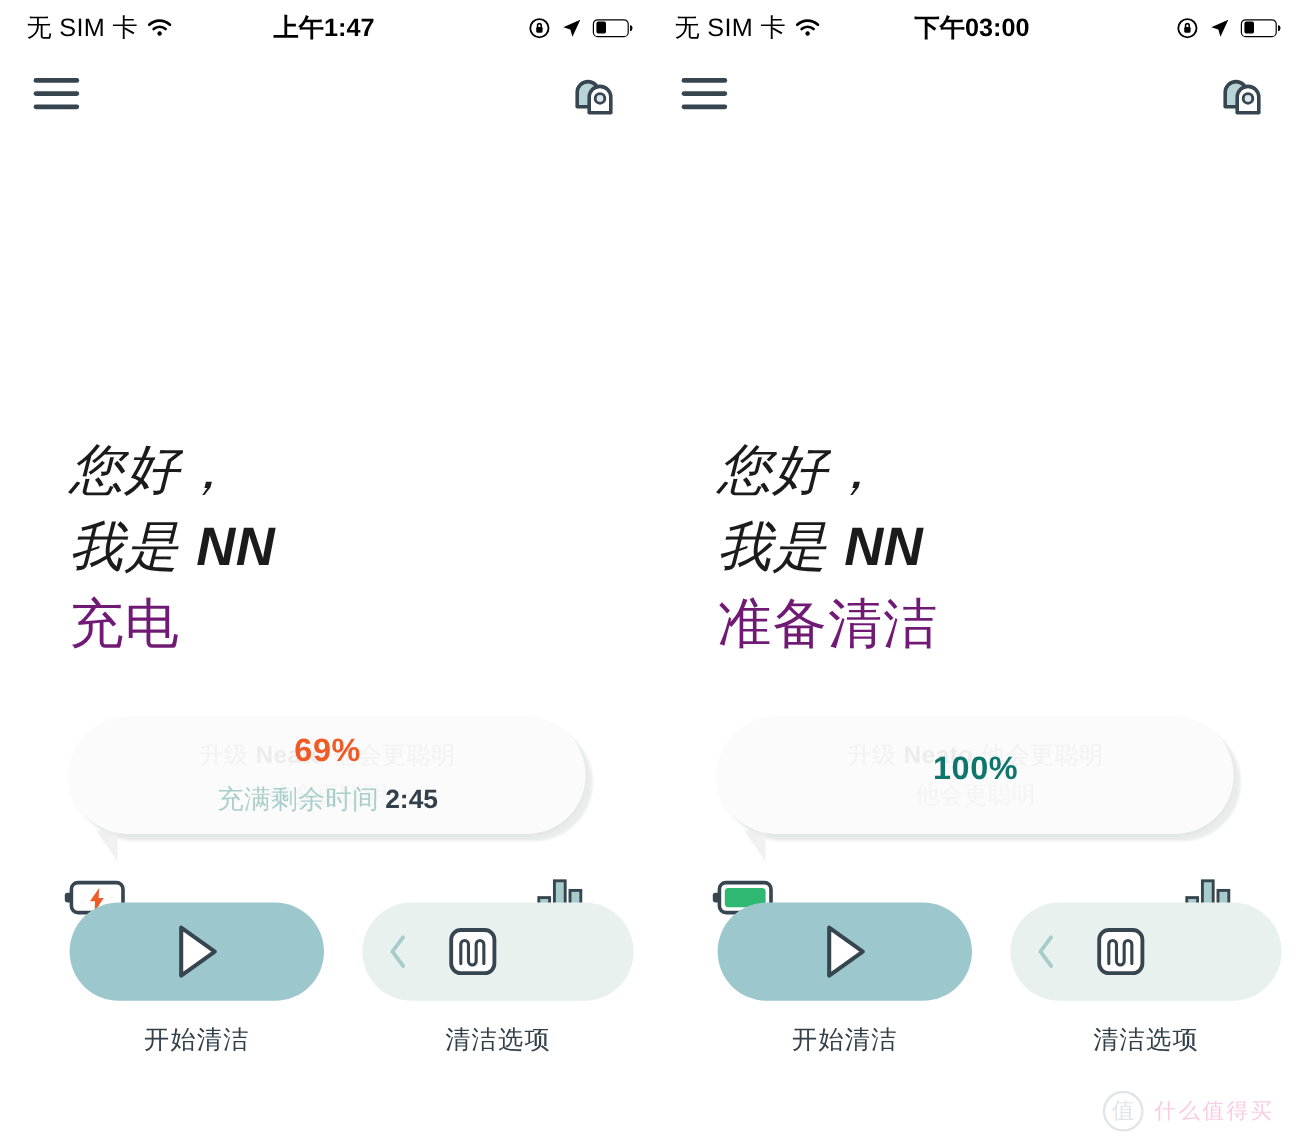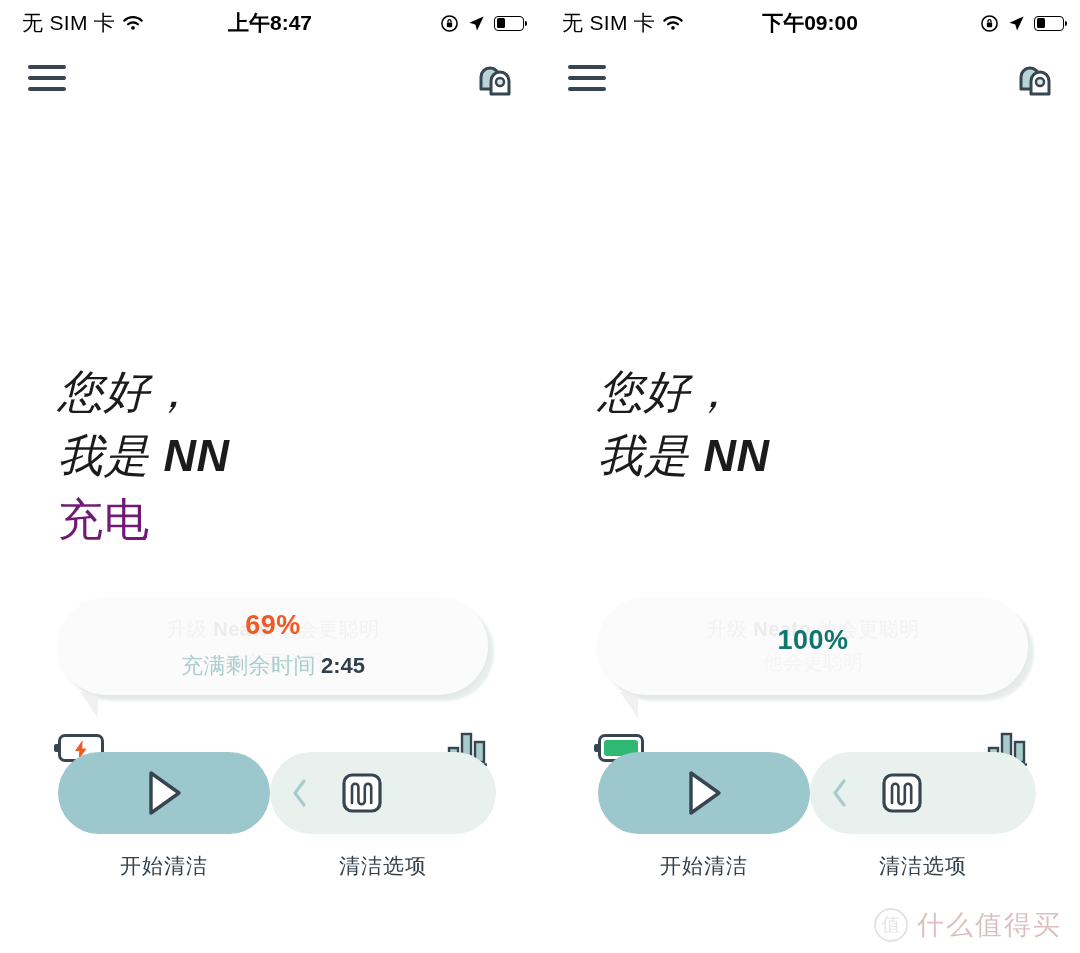--- a/index.html
+++ b/index.html
@@ -101,21 +101,21 @@
   }
   .bigbatt::before {
     content: ""; position: absolute; left: -7.5px; top: 7px;
     width: 5px; height: 8px; background: #36454f; border-radius: 2px 0 0 2px;
   }
   .bigbatt-fill { width: 100%; height: 100%; border-radius: 3px; }
   .bolt { width: 14px; height: 20px; display: block; }
   .chart-icon { width: 42px; height: 40px; display: block; cursor: pointer; }
 
   
-  .actions { position: absolute; left: 58px; top: 752px; display: flex; align-items: flex-start; text-align: right; }
+  .actions { position: absolute; left: 58px; top: 752px; display: flex; gap: 32px; align-items: flex-start; text-align: right; }
   .action { display: flex; flex-direction: column; align-items: center; }
   .btn-primary {
     width: 212px; height: 82px; border-radius: 41px; background: #9cc7cc;
     display: flex; align-items: center; justify-content: center; cursor: pointer; border: none;
   }
   .play-icon { width: 44px; height: 46px; display: block; }
   .btn-secondary {
     width: 226px; height: 82px; border-radius: 41px; background: #e8f1ee;
     display: flex; align-items: center; cursor: pointer; border: none;
     padding-left: 20px; gap: 30px;
@@ -130,39 +130,39 @@
   
   .watermark {
     position: absolute; right: 18px; bottom: 10px;
     display: flex; align-items: center; gap: 9px; opacity: .28;
   }
   .wm-badge {
     width: 34px; height: 34px; border-radius: 50%; border: 2.4px solid #9aa3ae;
     display: flex; align-items: center; justify-content: center;
     font-size: 19px; color: #9aa3ae; font-weight: 500;
   }
-  .wm-text { font-size: 27px; color: #7f1d1d; letter-spacing: 2px; }
+  .wm-text { font-size: 18px; color: #ec4899; letter-spacing: 2px; }
 </style>
 </head>
 <body>
 
 <div class="screens">
 
   <div class="panel">
 
     <div class="statusbar">
       <div class="sb-left">
         <span class="sb-carrier">无 SIM 卡</span>
         <svg class="wifi-icon" viewBox="0 0 24 18">
           <path d="M12 15.8a2 2 0 100-4 2 2 0 000 4z" fill="#000"></path>
           <path d="M6.6 9.8a8 8 0 0110.8 0" stroke="#000" stroke-width="2.4" fill="none" stroke-linecap="round"></path>
           <path d="M2.6 5.9a13.6 13.6 0 0118.8 0" stroke="#000" stroke-width="2.4" fill="none" stroke-linecap="round"></path>
         </svg>
       </div>
-      <div class="sb-center">上午8:47</div>
+      <div class="sb-center">上午1:47</div>
       <div class="sb-right">
         <svg class="rotlock-icon" viewBox="0 0 20 20">
           <circle cx="10" cy="10" r="8" stroke="#000" stroke-width="1.6" fill="none"></circle>
           <rect x="7.2" y="9" width="5.6" height="5" rx="1" fill="#000"></rect>
           <path d="M8.4 9V7.6a1.6 1.6 0 013.2 0V9" stroke="#000" stroke-width="1.4" fill="none"></path>
           <path d="M16.8 11.5l1.8 1.2-2.2.7z" fill="#000"></path>
         </svg>
         <svg class="loc-icon" viewBox="0 0 18 18">
           <path d="M16.5 1.5L1.5 8.2l6.2 1.9 1.9 6.4z" fill="#000"></path>
         </svg>
@@ -246,21 +246,21 @@
 
     <div class="statusbar">
       <div class="sb-left">
         <span class="sb-carrier">无 SIM 卡</span>
         <svg class="wifi-icon" viewBox="0 0 24 18">
           <path d="M12 15.8a2 2 0 100-4 2 2 0 000 4z" fill="#000"></path>
           <path d="M6.6 9.8a8 8 0 0110.8 0" stroke="#000" stroke-width="2.4" fill="none" stroke-linecap="round"></path>
           <path d="M2.6 5.9a13.6 13.6 0 0118.8 0" stroke="#000" stroke-width="2.4" fill="none" stroke-linecap="round"></path>
         </svg>
       </div>
-      <div class="sb-center">下午09:00</div>
+      <div class="sb-center">下午03:00</div>
       <div class="sb-right">
         <svg class="rotlock-icon" viewBox="0 0 20 20">
           <circle cx="10" cy="10" r="8" stroke="#000" stroke-width="1.6" fill="none"></circle>
           <rect x="7.2" y="9" width="5.6" height="5" rx="1" fill="#000"></rect>
           <path d="M8.4 9V7.6a1.6 1.6 0 013.2 0V9" stroke="#000" stroke-width="1.4" fill="none"></path>
           <path d="M16.8 11.5l1.8 1.2-2.2.7z" fill="#000"></path>
         </svg>
         <svg class="loc-icon" viewBox="0 0 18 18">
           <path d="M16.5 1.5L1.5 8.2l6.2 1.9 1.9 6.4z" fill="#000"></path>
         </svg>
@@ -279,20 +279,21 @@
       <svg class="robot-icon" viewBox="0 0 46 44">
         <path d="M9 21a9 9 0 0118 0v12H9z" fill="#b9d4d6" stroke="#36454f" stroke-width="3" stroke-linejoin="round"></path>
         <path d="M19 25a9 9 0 0118 0v13H19z" fill="#ffffff" stroke="#36454f" stroke-width="3" stroke-linejoin="round"></path>
         <circle cx="28" cy="26" r="4" fill="#dbe9ea" stroke="#36454f" stroke-width="2.4"></circle>
       </svg>
     </div>
 
     <div class="greeting">
       <div class="g-line1">您好，</div>
       <div class="g-line2"><span>我是 </span><span class="bold">NN</span></div>
+      <div class="g-status">准备清洁</div>
     </div>
 
     <div class="bubble-wrap">
       <div class="bubble-shadow"></div>
       <div class="bubble-tail"></div>
       <div class="bubble">
         <div class="bubble-promo"><span>升级 </span><span class="bp-brand">Neato</span><span> 他会更聪明</span></div>
         <div class="bubble-promo2">他会更聪明</div>
         <div class="pct" style="color:#0f766e">100%</div>
       </div>

